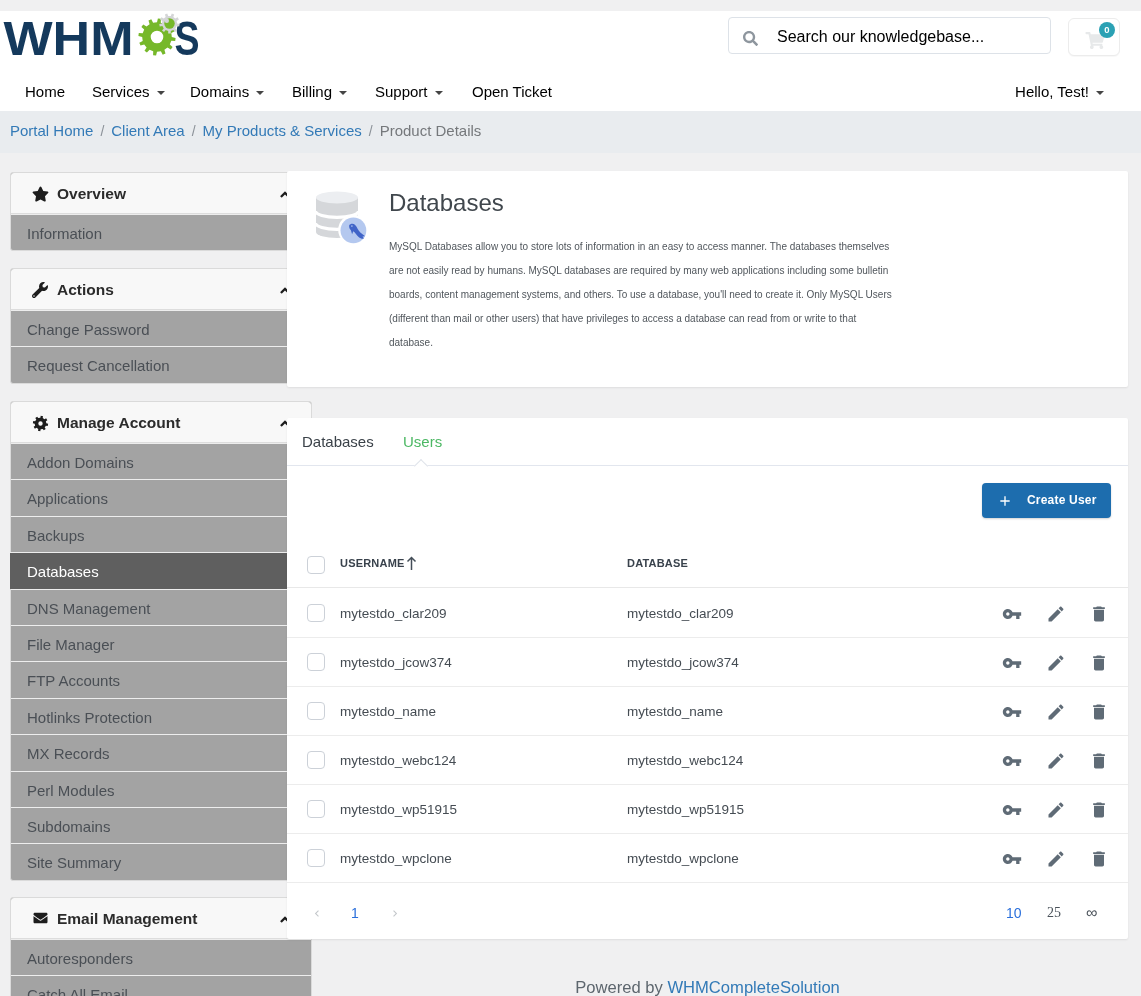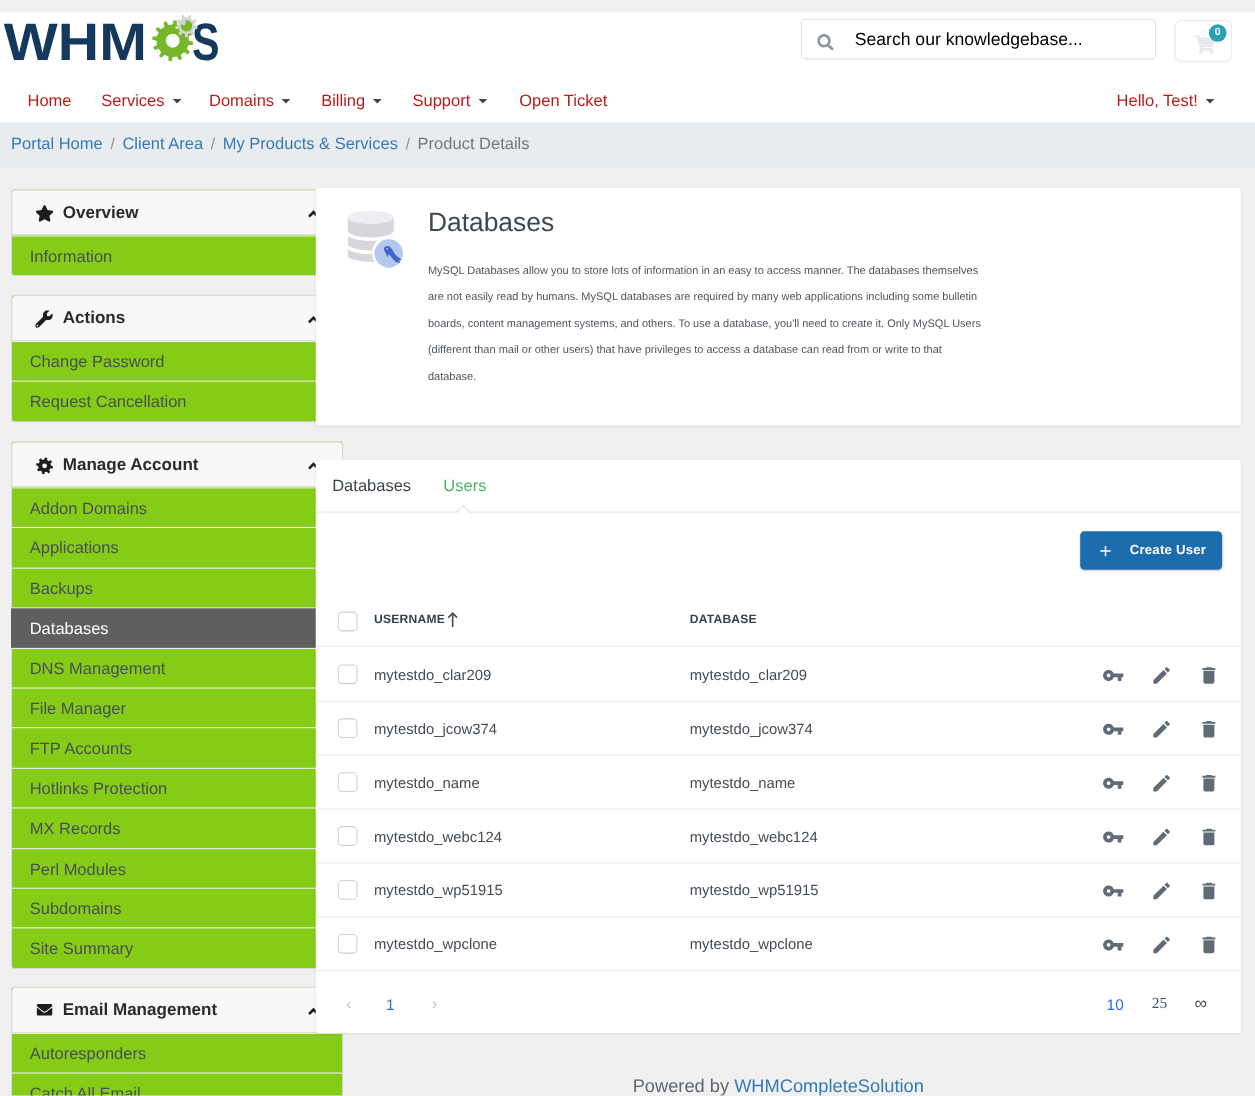--- a/index.html
+++ b/index.html
@@ -10,32 +10,32 @@
 
 
 .header { position:absolute; top:0; left:0; width:1141px; height:100px; background:#fff; }
 .logo { position:absolute; left:0px; top:0px; }
 .hsearch { position:absolute; left:728px; top:6px; width:323px; height:37px; border:1px solid #dde2e8; border-radius:4px; background:#fff; }
 .hsearch svg { position:absolute; left:14px; top:13px; }
 .hsearch .ph { position:absolute; left:48px; top:10px; font-size:16px; color:#000000; }
 .cartbtn { position:absolute; left:1068px; top:7px; width:52px; height:38px; border:1px solid #ececec; border-radius:6px; background:#fff; box-shadow:0 1px 1px rgba(0,0,0,0.03); }
 .cartbtn svg.cart { position:absolute; left:16px; top:13px; }
 .badge0 { position:absolute; left:30px; top:3px; width:16px; height:16px; border-radius:50%; background:#2ba1b4; color:#fff; font-size:9.5px; font-weight:bold; text-align:center; line-height:16px; }
-.nav-item { position:absolute; top:70px; height:22px; line-height:22px; font-size:15px; color:#b91c1c; white-space:nowrap; }
+.nav-item { position:absolute; top:70px; height:22px; line-height:22px; font-size:15px; color:#000000; white-space:nowrap; }
 .caret { display:inline-block; width:0; height:0; border-left:4px solid transparent; border-right:4px solid transparent; border-top:4px solid #454545; margin-left:7px; vertical-align:2px; }
 
 
 .crumbbar { position:absolute; top:100px; left:0; width:1141px; height:42px; background:#e9ecef; }
 .crumbbar .inner { position:absolute; left:10px; top:11px; font-size:15px; color:#97999c; }
 .crumbbar a { color:#337ab7; text-decoration:none; }
 .crumbbar .sep { margin:0 7px; color:#8b9198; font-size:14px; }
 .crumbbar .cur { color:#75787b; }
 
 
-.panel { position:absolute; left:10px; width:302px; background:#84cc16; border:1px solid #dadada; border-radius:3px; }
+.panel { position:absolute; left:10px; width:302px; background:#a3a3a3; border:1px solid #dadada; border-radius:3px; }
 .phead { height:41px; background:#f8f8f8; border-bottom:1px solid #dddddd; border-radius:3px 3px 0 0; position:relative; }
 .phead .picon { position:absolute; left:21px; top:13px; }
 .phead .ptitle { position:absolute; left:46px; top:12px; font-size:15.5px; font-weight:bold; color:#2b2b2b; }
 .phead .pchev { position:absolute; right:19px; top:14px; }
 .pitem { height:36.4px; line-height:38px; padding-left:16px; font-size:15px; color:#4a4f55; border-top:1px solid #ededed; }
 .pitem:first-child { border-top:none; }
 .pitem.sel { background:#5f5f5f; color:#fff; margin:0 -1px; padding-left:17px; }
 
 
 .card { position:absolute; left:287px; width:841px; background:#fff; border-radius:2px; box-shadow:0 1px 2px rgba(0,0,0,0.08); }

